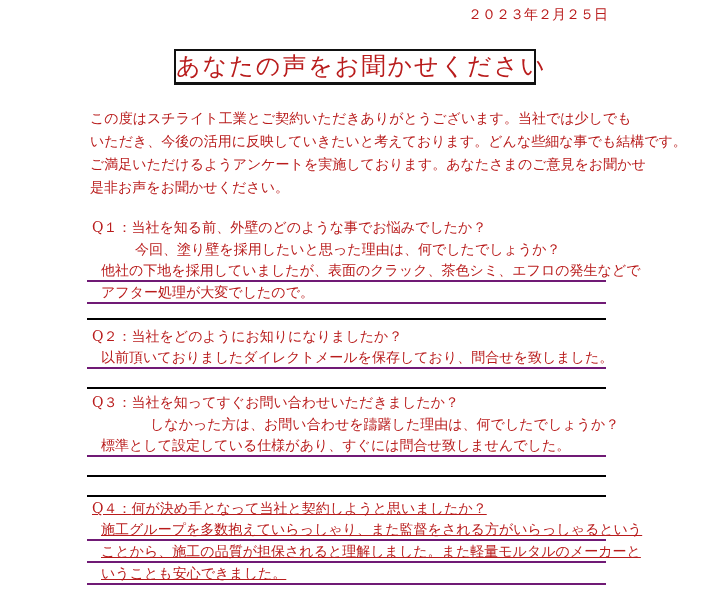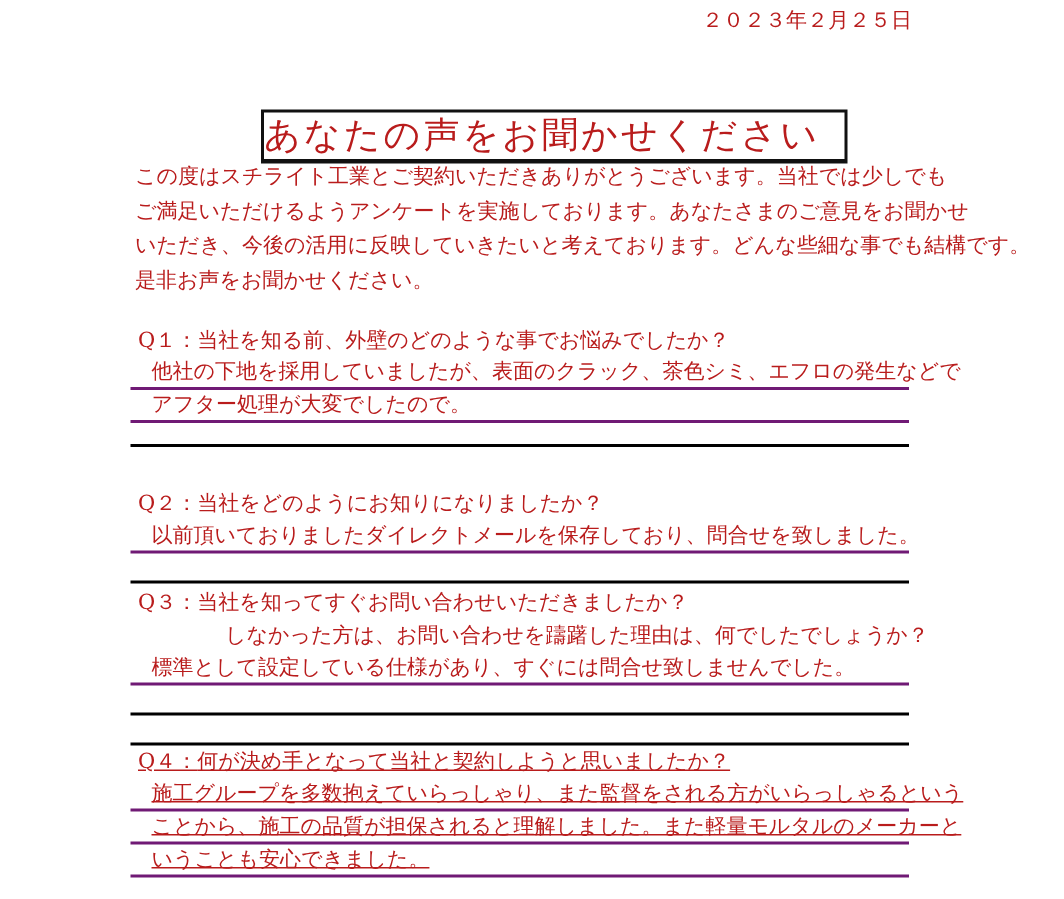--- a/index.html
+++ b/index.html
@@ -23,26 +23,25 @@
     width: 521px;
     text-align: right;
     font-size: 14px;
     line-height: 18px;
     white-space: nowrap;
   }
   .title-box {
     position: absolute;
     left: 174px;
     top: 49px;
-    width: 391px;
+    width: 362px;
     height: 36px;
     box-sizing: border-box;
     border: 2px solid #111111;
     border-bottom-width: 3px;
-    margin-top: 24px;
   }
   .title-box .title-text {
     font-size: 24px;
     line-height: 31px;
     letter-spacing: 2px;
     white-space: nowrap;
   }
   .intro {
     position: absolute;
     left: 90px;
@@ -95,27 +94,28 @@
 <div class="page">
 
   <div class="date">２０２３年２月２５日</div>
 
   <div class="title-box">
     <div class="title-text">あなたの声をお聞かせください</div>
   </div>
 
   <div class="intro">
     <div class="intro-line">この度はスチライト工業とご契約いただきありがとうございます。当社では少しでも</div>
+    <div class="intro-line">いただき、今後の活用に反映していきたいと考えております。どんな些細な事でも結構です。</div>
     <div class="intro-line">ご満足いただけるようアンケートを実施しております。あなたさまのご意見をお聞かせ</div>
-    <div class="intro-line">いただき、今後の活用に反映していきたいと考えております。どんな些細な事でも結構です。</div>
     <div class="intro-line">是非お声をお聞かせください。</div>
   </div>
 
   <div class="q-section q-sec-1">
     <div class="q-line"><span>Q１：</span><span>当社を知る前、外壁のどのような事でお悩みでしたか？</span></div>
+    <div class="q-line q-sub-48">今回、塗り壁を採用したいと思った理由は、何でしたでしょうか？</div>
     <div class="ans-row">他社の下地を採用していましたが、表面のクラック、茶色シミ、エフロの発生などで</div>
     <div class="ans-row">アフター処理が大変でしたので。</div>
     <div class="blank-short"></div>
   </div>
 
   <div class="q-section q-sec-2">
     <div class="q-line"><span>Q２：</span><span>当社をどのようにお知りになりましたか？</span></div>
     <div class="ans-row">以前頂いておりましたダイレクトメールを保存しており、問合せを致しました。</div>
     <div class="blank-std"></div>
   </div>

